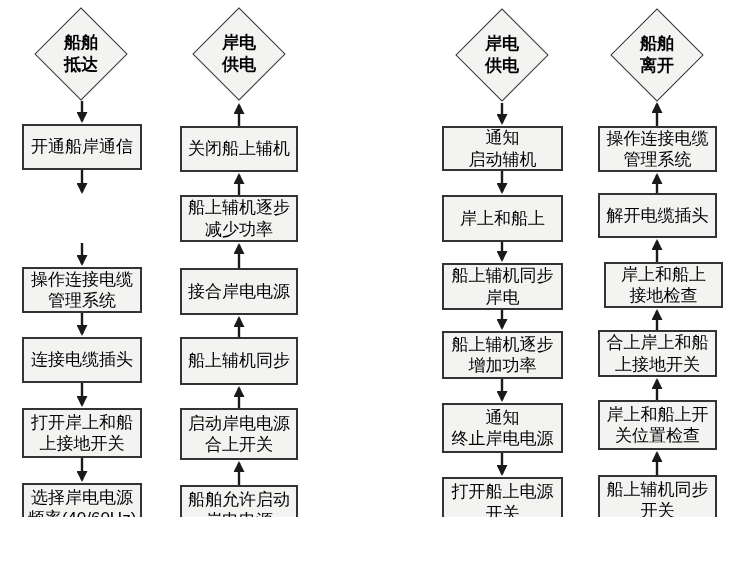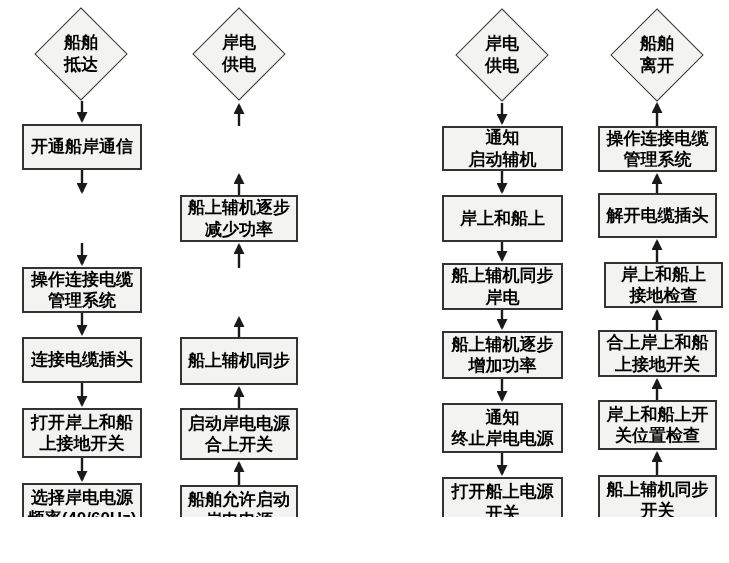--- a/index.html
+++ b/index.html
@@ -14,21 +14,21 @@
   }
   .arrow-layer{position:absolute;left:0;top:0;width:729px;height:563px;pointer-events:none;}
   .arrow-layer line,.arrow-layer polyline{stroke:var(--arrow);fill:none;}
   .arrow-layer .thick{stroke-width:2.4;}
   .arrow-layer .elbow{stroke-width:2;}
   .ah{fill:var(--arrow);}
   .node{
     position:absolute;box-sizing:border-box;background:var(--fill);
     border:2px solid var(--border);
     display:flex;align-items:center;justify-content:center;text-align:center;
-    font-size:17px;line-height:1.25;font-weight:700;white-space:pre-line;
+    font-size:17px;line-height:1.25;font-weight:400;white-space:pre-line;
     padding:1px 2px;
   }
   .diamond{position:absolute;width:96px;height:96px;}
   .diamond .shape{
     position:absolute;left:14.5px;top:14.5px;width:66px;height:66px;
     transform:rotate(45deg);background:var(--fill);border:1.6px solid var(--border);
     box-sizing:border-box;
   }
   .diamond .label{
     position:absolute;inset:0;display:flex;align-items:center;justify-content:center;
@@ -101,22 +101,24 @@
 
   <div class="node" style="left:22px;top:124px;width:120px;height:46px">开通船岸通信</div>
   <div class="node" style="left:22px;top:267px;width:120px;height:46px">操作连接电缆
 管理系统</div>
   <div class="node" style="left:22px;top:337px;width:120px;height:46px">连接电缆插头</div>
   <div class="node" style="left:22px;top:408px;width:120px;height:50px">打开岸上和船
 上接地开关</div>
   <div class="node" style="left:22px;top:483px;width:120px;height:50px">选择岸电电源
 频率(40/60Hz)</div>
 
+  <div class="node" style="left:180px;top:126px;width:118px;height:46px">关闭船上辅机</div>
   <div class="node" style="left:180px;top:195px;width:118px;height:47px">船上辅机逐步
 减少功率</div>
+  <div class="node" style="left:180px;top:268px;width:118px;height:47px">接合岸电电源</div>
   <div class="node" style="left:180px;top:337px;width:118px;height:48px">船上辅机同步</div>
   <div class="node" style="left:180px;top:408px;width:118px;height:52px">启动岸电电源
 合上开关</div>
   <div class="node" style="left:180px;top:485px;width:118px;height:50px">船舶允许启动
 岸电电源</div>
 
   <div class="node" style="left:442px;top:126px;width:121px;height:45px">通知
 启动辅机</div>
   <div class="node" style="left:442px;top:195px;width:121px;height:47px">岸上和船上</div>
   <div class="node" style="left:442px;top:263px;width:121px;height:47px">船上辅机同步

